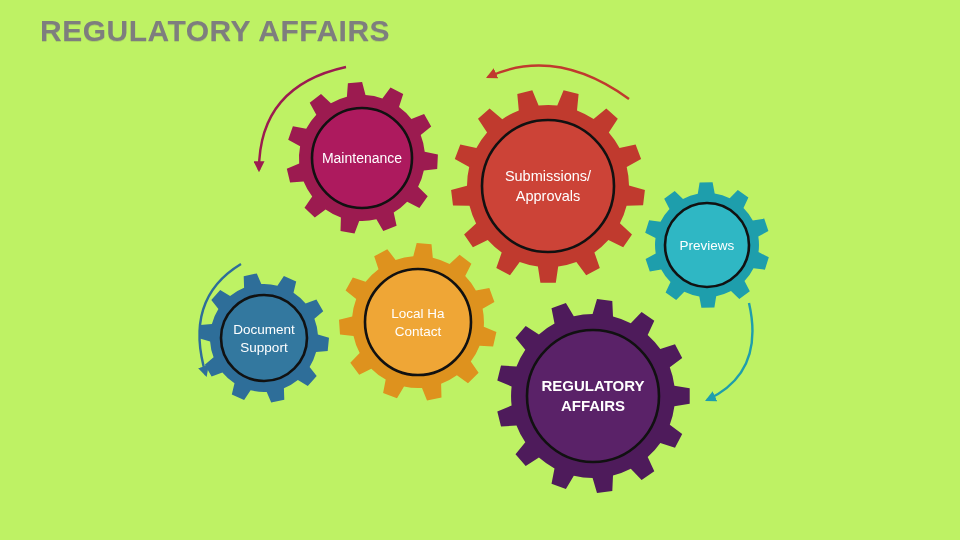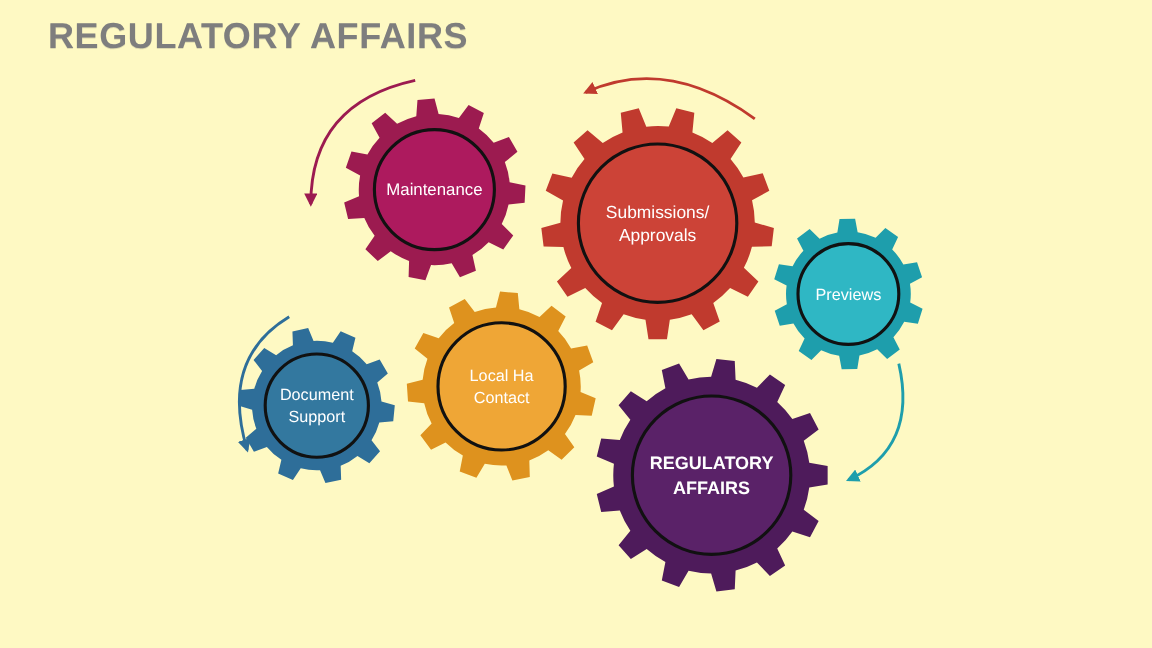--- a/index.html
+++ b/index.html
@@ -5,21 +5,21 @@
   html, body {
     margin: 0;
     padding: 0;
     background: #ffffff;
     font-family: "Liberation Sans", sans-serif;
   }
   #slide {
     position: relative;
     width: 960px;
     height: 540px;
-    background: #fef9c3;
+    background: #bef264;
     overflow: hidden;
   }
   #slide-title {
     position: absolute;
     left: 40px;
     top: 14px;
     margin: 0;
     font-size: 30px;
     font-weight: 800;
     letter-spacing: 0.5px;

